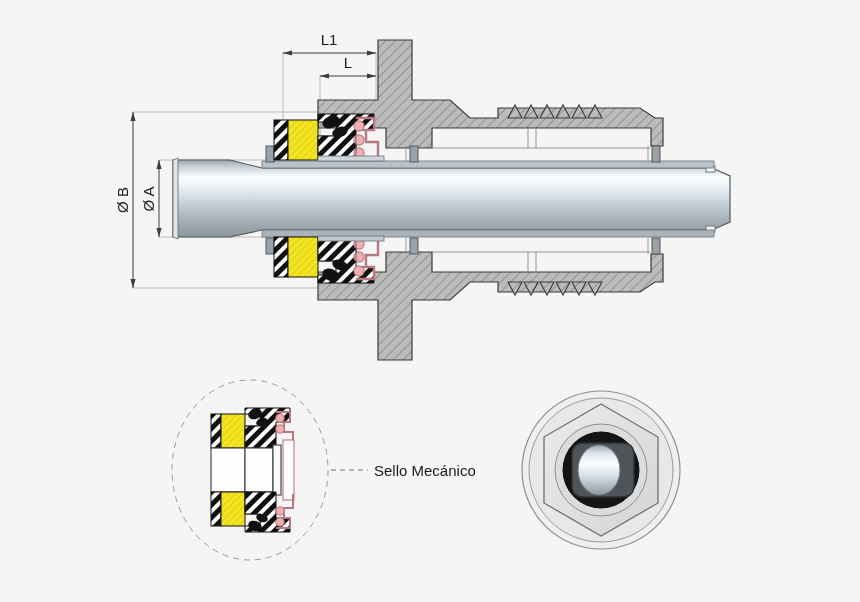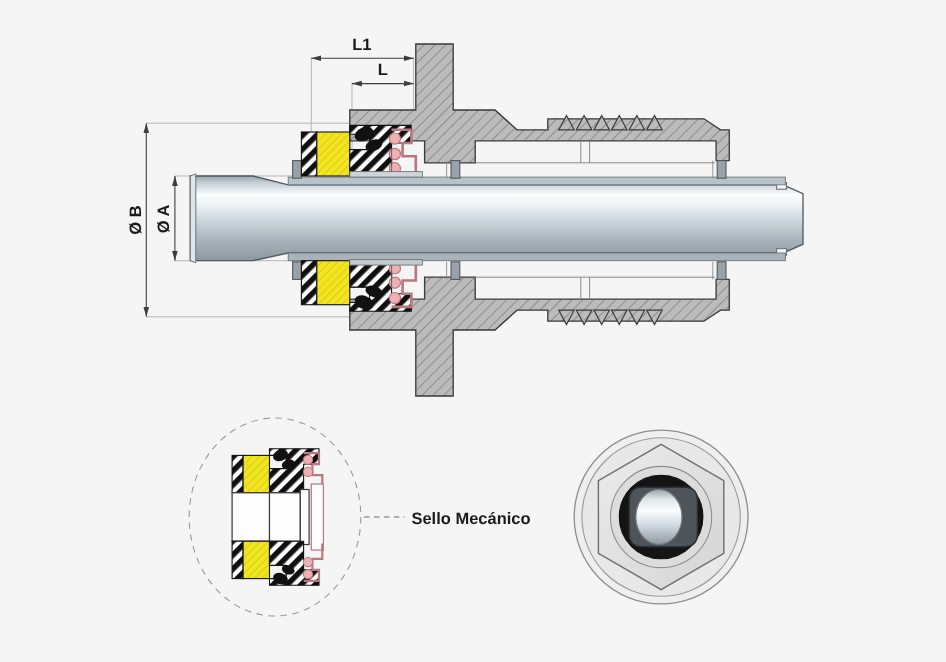--- a/index.html
+++ b/index.html
@@ -13,21 +13,20 @@
     height: 602px;
     font-family: "Liberation Sans", sans-serif;
     overflow: hidden;
     position: relative;
   }
   #drawing-root {
     position: absolute;
     left: 0; top: 0;
     width: 860px;
     height: 596px;
-    font-weight: bold;
   }
   svg { display: block; }
   text {
     font-family: "Liberation Sans", sans-serif;
     fill: #1a1a1a;
   }
   .dim-label  { font-size: 15px; }
   .note-label { font-size: 15px; }
 </style>
 </head>

